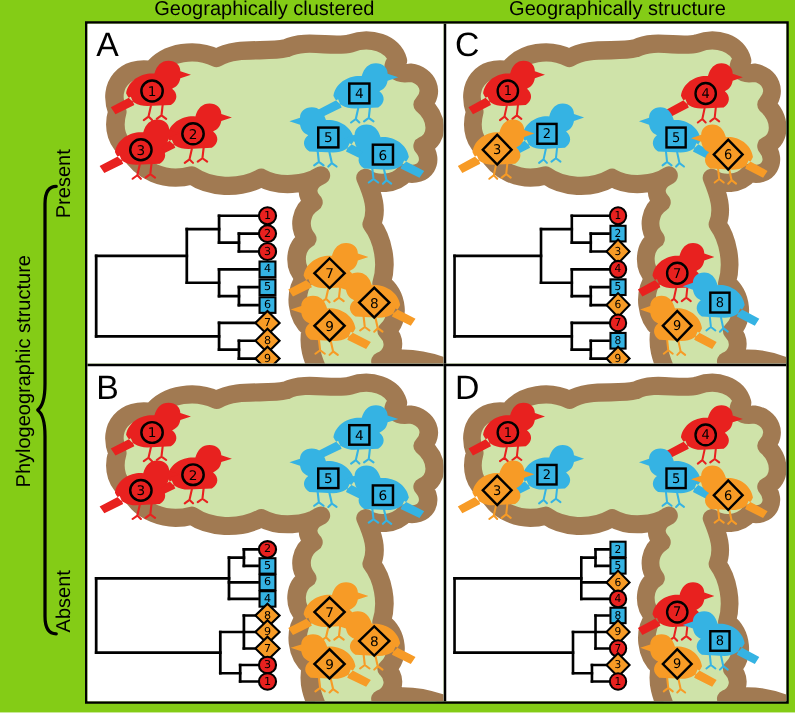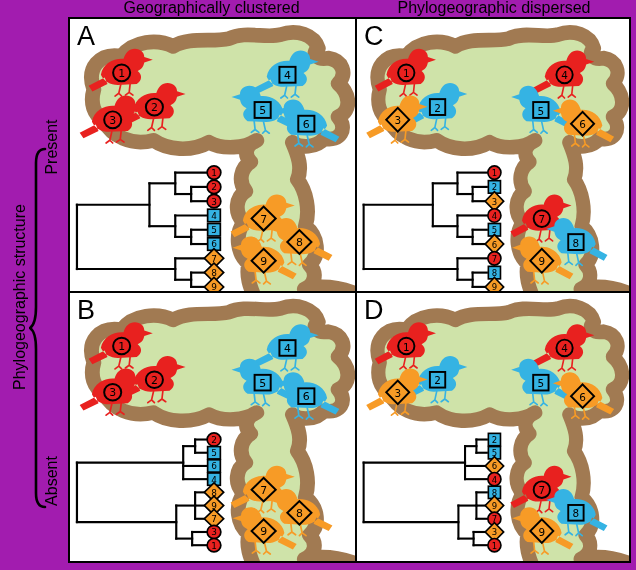--- a/index.html
+++ b/index.html
@@ -1,16 +1,16 @@
 <!DOCTYPE html>
 <html><head>
 <meta charset="utf-8">
 <style>
   html,body{margin:0;padding:0;background:#fff;}
-  .fig{position:relative;width:636px;height:570px;background:#a21caf;overflow:hidden;
+  .fig{position:relative;width:636px;height:570px;background:#84cc16;overflow:hidden;
        font-family:"Liberation Sans",sans-serif;color:#000;}
   .col-header{position:absolute;top:0;height:17px;line-height:16px;text-align:center;
        font-size:16px;}
   .grid{position:absolute;left:68px;top:17px;width:563px;height:546px;
        border:2px solid #000;box-sizing:border-box;display:grid;
        grid-template-columns:285px 1fr;grid-template-rows:272px 1fr;}
   .panel{position:relative;box-sizing:border-box;overflow:hidden;background:#fff;}
   .panel.bl{border-left:2px solid #000;}
   .panel.bt{border-top:2px solid #000;}
   .panel svg{position:absolute;left:0;top:0;width:100%;height:100%;}
@@ -20,21 +20,21 @@
   .axis-label{position:absolute;width:240px;height:20px;text-align:center;font-size:16px;
        transform:rotate(-90deg);}
   .brace{position:absolute;left:29px;top:147px;}
 </style>
 </head>
 <body>
 
 <div class="fig">
 
   <div class="col-header" style="left:68px;width:287px;">Geographically clustered</div>
-  <div class="col-header" style="left:355px;width:278px;">Phylogeographic dispersed</div>
+  <div class="col-header" style="left:355px;width:278px;">Geographically structure</div>
 
   <div class="axis-label" style="left:-99px;top:287px;">Phylogeographic structure</div>
 
   <svg class="brace" width="18" height="362" viewBox="0 0 18 362">
     <path d="M 16,2 Q 7,2 7,16 L 7,160 Q 7,177 1,181 Q 7,185 7,202 L 7,346 Q 7,360 16,360" fill="none" stroke="#000" stroke-width="2.6" stroke-linecap="round"></path>
   </svg>
 
   <div class="row-label" style="left:-7px;top:137px;">Present</div>
   <div class="row-label" style="left:-7px;top:471px;">Absent</div>
 

